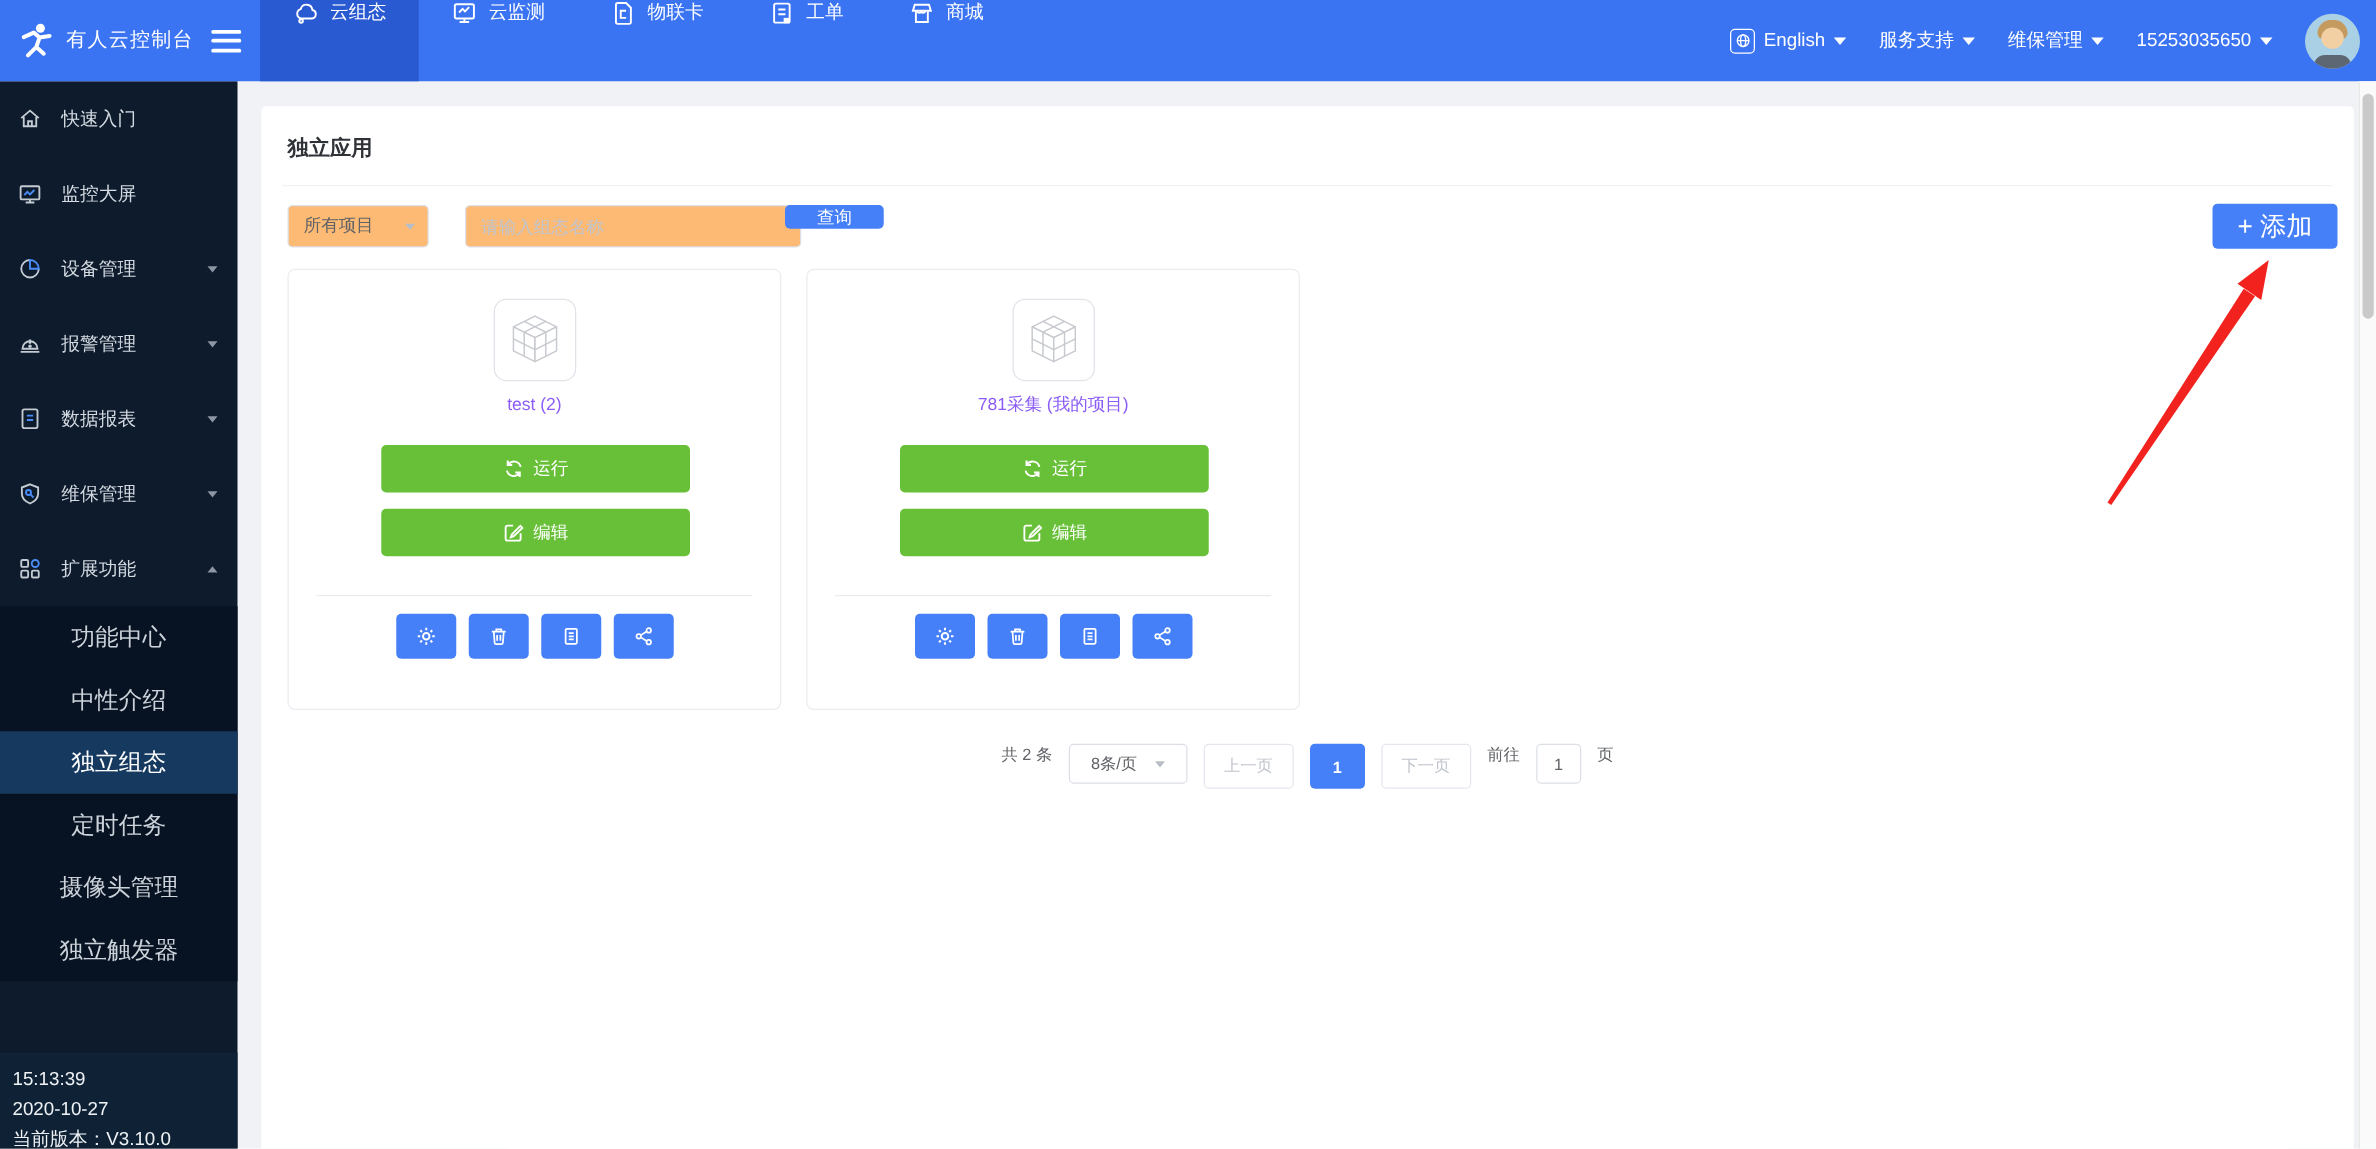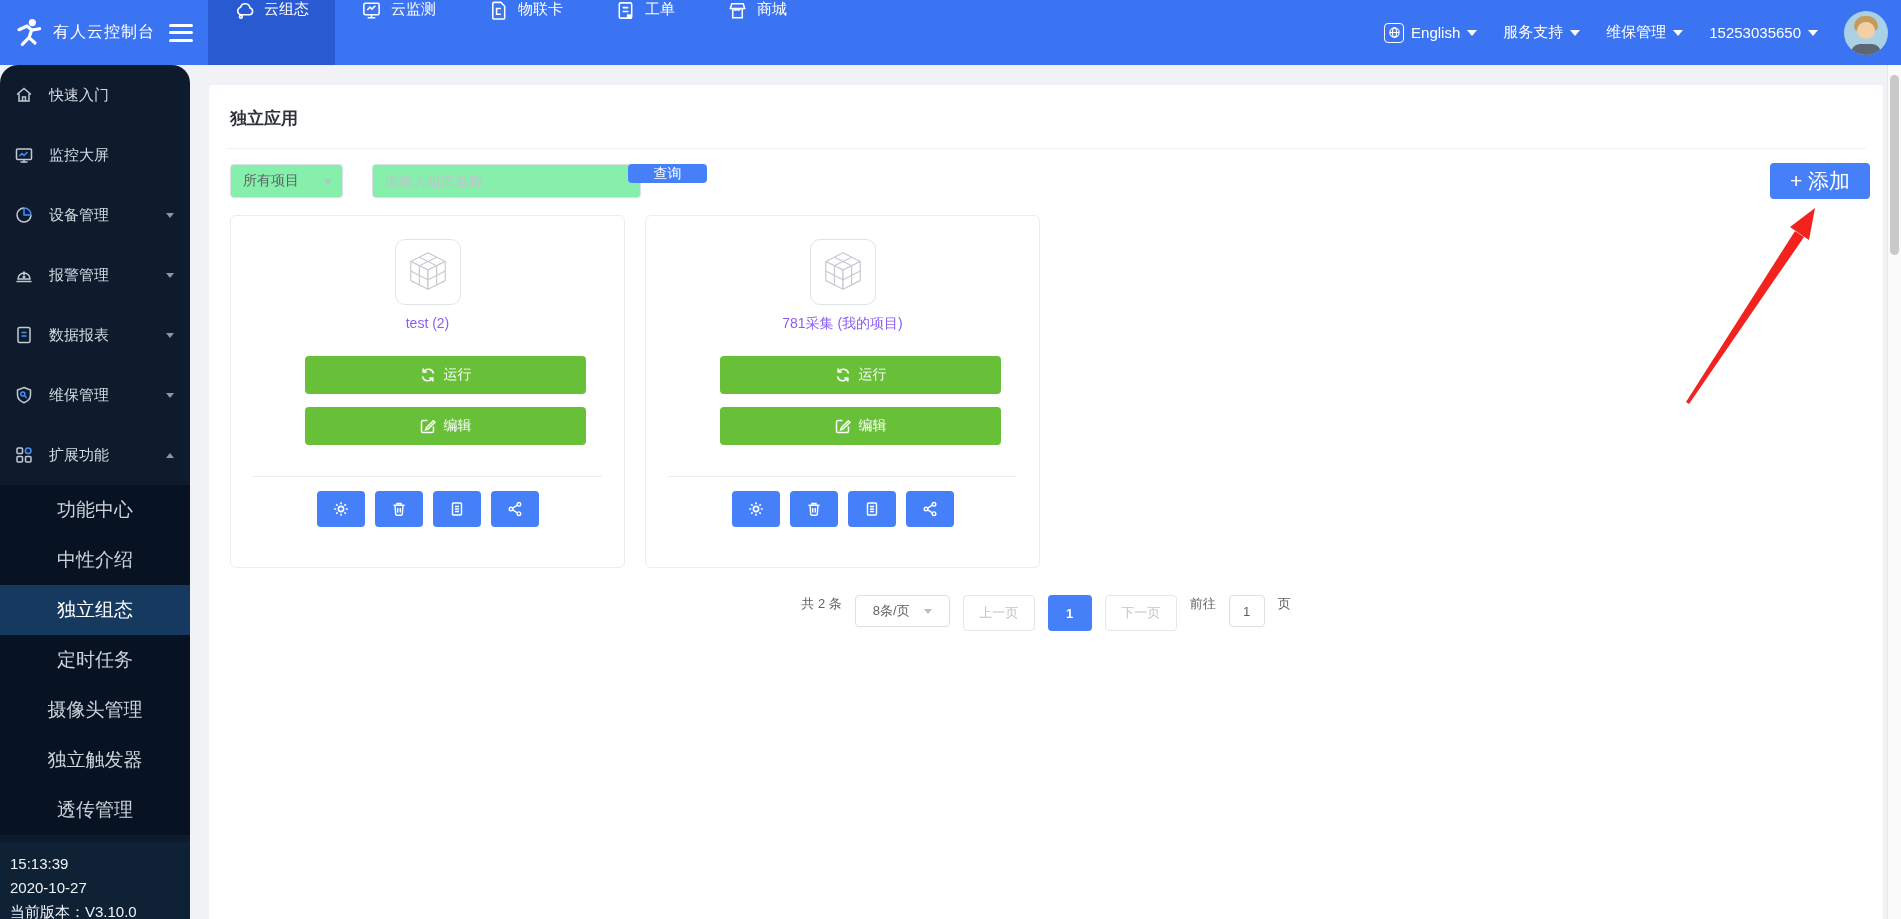--- a/index.html
+++ b/index.html
@@ -21,51 +21,51 @@
   .topbar-right{margin-left:auto;display:flex;align-items:center;gap:26px;padding-right:13px;font-size:15px;}
   .tb-drop{display:flex;align-items:center;gap:7px;cursor:pointer;white-space:nowrap;}
   .caret{width:0;height:0;border-left:5px solid transparent;border-right:5px solid transparent;border-top:6px solid #fff;display:inline-block;}
   .globe-box{width:20px;height:20px;border:1.5px solid #fff;border-radius:4px;display:flex;align-items:center;justify-content:center;}
   .avatar{position:relative;width:44px;height:44px;border-radius:50%;background:#a9d0e4;overflow:hidden;cursor:pointer;}
   .av-hair{position:absolute;top:5px;left:10px;width:24px;height:15px;border-radius:12px 12px 5px 5px;background:#c59a5f;}
   .av-face{position:absolute;top:11px;left:13px;width:18px;height:17px;border-radius:50%;background:#f3cfa4;}
   .av-body{position:absolute;bottom:-2px;left:7px;width:30px;height:13px;border-radius:9px 9px 0 0;background:#5d6673;}
 
   
-  .sidebar{position:absolute;left:0;top:65px;width:190px;height:854px;background:#0d1b2d;color:#d4dae1;z-index:5;border-radius:18px;}
+  .sidebar{position:absolute;left:0;top:65px;width:190px;height:854px;background:#0d1b2d;color:#d4dae1;z-index:5;}
   .side-item{height:60px;display:flex;align-items:center;padding:0 16px 0 14px;font-size:15px;cursor:pointer;}
   .side-item svg{width:20px;height:20px;flex:0 0 20px;}
   .side-item .lbl{margin-left:15px;flex:1;}
   .side-caret{width:0;height:0;border-left:4.5px solid transparent;border-right:4.5px solid transparent;border-top:5.5px solid #8d96a3;}
   .side-caret.up{border-top:none;border-bottom:5.5px solid #8d96a3;}
   .submenu{background:#071322;}
   .sub-item{height:50px;display:flex;align-items:center;justify-content:center;font-size:19px;color:#ccd2da;cursor:pointer;}
   .sub-item.active{background:#16395f;color:#fff;}
   .side-footer{position:absolute;left:0;bottom:0;width:190px;height:77px;background:#0f2134;padding:10px 0 0 10px;font-size:15px;line-height:24px;color:#eef2f6;}
 
   
   .panel{position:absolute;left:209px;top:85px;width:1674px;height:840px;background:#fff;border-radius:4px;}
   .panel-title{position:absolute;left:21px;top:22px;font-size:17px;font-weight:bold;color:#2f3338;}
   .title-divider{position:absolute;left:17px;right:17px;top:63px;height:1px;background:#f0f1f3;}
-  .ctl{position:absolute;top:79px;height:34px;border:1px solid #dcdfe6;border-radius:4px;background:#86efac;display:flex;align-items:center;font-size:14px;}
+  .ctl{position:absolute;top:79px;height:34px;border:1px solid #dcdfe6;border-radius:4px;background:#fdba74;display:flex;align-items:center;font-size:14px;}
   .select-project{left:21px;width:113px;padding:0 10px 0 12px;color:#606266;justify-content:space-between;cursor:pointer;}
   .sel-caret{width:0;height:0;border-left:4.5px solid transparent;border-right:4.5px solid transparent;border-top:5.5px solid #b8bec7;}
   .search-input{left:140px;width:269px;padding:15px 12px;color:#333;margin-left:23px;}
   .search-input::placeholder{color:#bfc4cd;}
   input.ctl{outline:none;}
   .btn{display:flex;align-items:center;justify-content:center;border:none;border-radius:4px;cursor:pointer;font-size:14px;font-family:inherit;}
   .btn-query{position:absolute;left:419px;top:79px;width:79px;height:19px;background:#4680f8;color:#fff;}
   .btn-add{position:absolute;right:13px;top:78px;width:100px;height:36px;background:#4680f8;color:#fff;font-size:21px;}
 
   
   .card{position:absolute;top:130px;width:395px;height:353px;border:1px solid #e9ecf0;border-radius:6px;background:#fff;}
   .card-1{left:21px;} .card-2{left:436px;}
   .cube-box{position:absolute;left:164px;top:23px;width:66px;height:66px;border:1px solid #e0e4e9;border-radius:10px;display:flex;align-items:center;justify-content:center;color:#c6c9ce;cursor:pointer;}
   .card-name{position:absolute;top:99px;left:0;width:100%;text-align:center;font-size:14px;color:#8b5cf6;}
-  .btn-green{position:absolute;left:74px;width:281px;height:38px;background:#68c038;color:#fff;gap:8px;}
+  .btn-green{position:absolute;left:74px;width:247px;height:38px;background:#68c038;color:#fff;gap:8px;}
   .btn-run{top:140px;} .btn-edit{top:191px;}
   .btn-green svg{width:16px;height:16px;}
   .card-divider{position:absolute;left:22px;right:22px;top:260px;height:1px;background:#ececee;}
   .icon-row{position:absolute;top:275px;left:0;width:100%;display:flex;justify-content:center;gap:10px;}
   .mini-btn{width:48px;height:36px;background:#4680f8;border-radius:4px;display:flex;align-items:center;justify-content:center;color:#fff;border:none;cursor:pointer;}
   .mini-btn svg{width:16px;height:16px;}
 
   
   .pagination{position:absolute;top:510px;left:0;width:100%;display:flex;justify-content:center;gap:13px;font-size:13px;color:#606266;}
   .pg-size{width:95px;height:32px;border:1px solid #dcdfe6;border-radius:4px;display:flex;align-items:center;justify-content:center;gap:14px;color:#606266;cursor:pointer;background:#fff;}
@@ -245,23 +245,20 @@
           <span>独立组态</span>
         </div>
       <div class="sub-item">
           <span>定时任务</span>
         </div>
       <div class="sub-item">
           <span>摄像头管理</span>
         </div>
       <div class="sub-item">
           <span>独立触发器</span>
-        </div>
-      <div class="sub-item">
-          <span>透传管理</span>
         </div>
     </div>
 
     <div class="side-footer">
       <div>15:13:39</div>
       <div>2020-10-27</div>
       <div>当前版本：V3.10.0</div>
     </div>
   </div>
 

